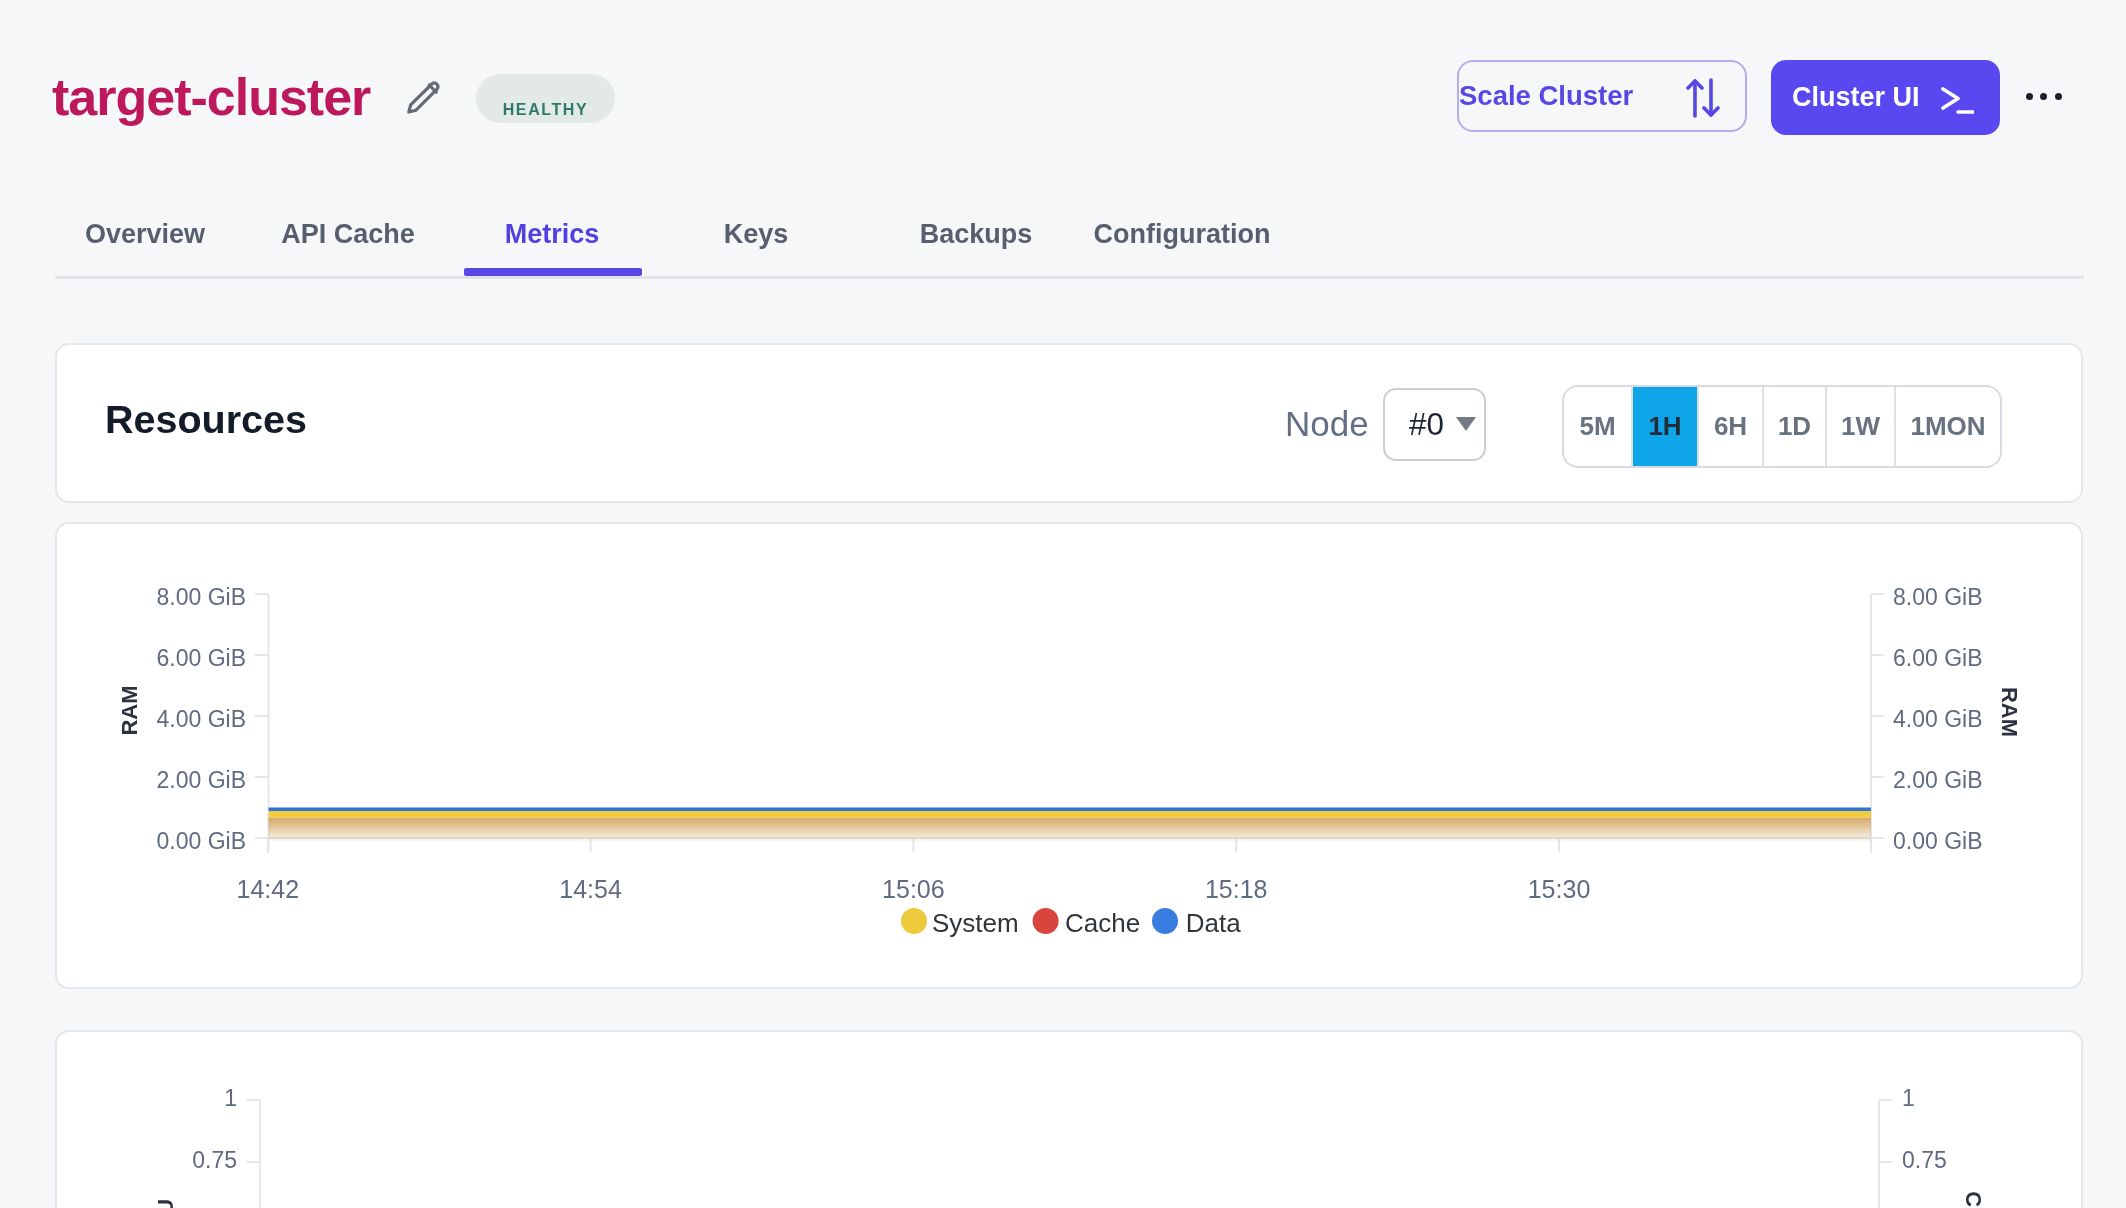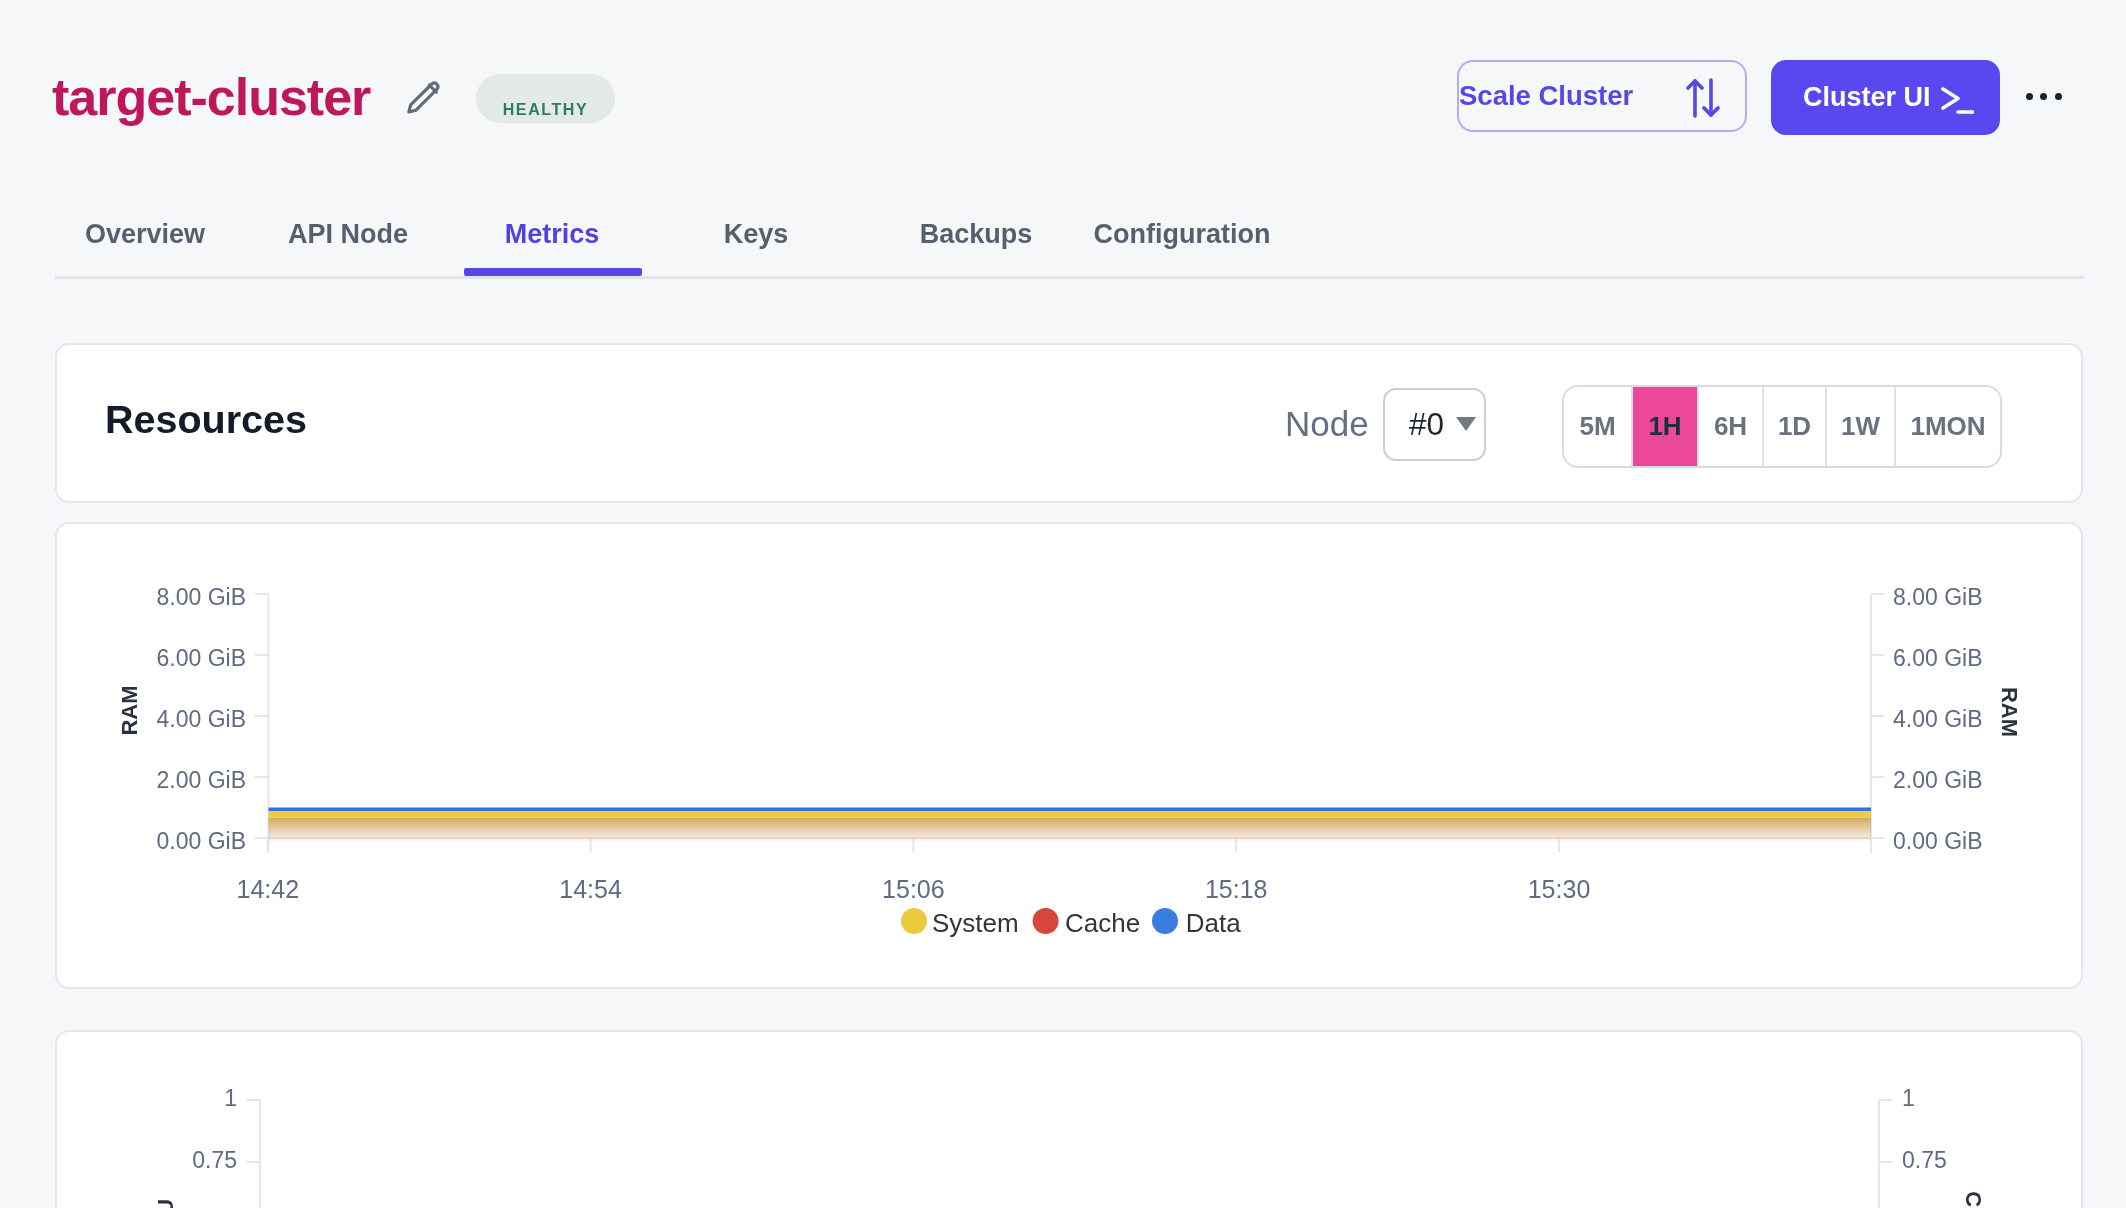--- a/index.html
+++ b/index.html
@@ -8,21 +8,21 @@
 
   #title { left:52px; top:67px; font-size:52px; font-weight:700; color:#be185d; letter-spacing:-1px; }
   #pencil { left:404px; top:78px; }
   #badge { left:476px; top:74px; width:139px; height:49px; background:#e2e9e7; border-radius:25px;
            color:#2e7a68; font-size:16px; font-weight:700; letter-spacing:1.6px;
            display:flex; align-items:center; justify-content:center; padding-top:22px; }
   #btn-scale { left:1457px; top:60px; width:290px; height:72px; border:2px solid #b7abf2; border-radius:16px;
                color:#5847e5; font-size:27.5px; font-weight:700; display:flex; align-items:center; }
   #btn-scale svg { position:absolute; left:227px; top:15px; }
   #btn-ui { left:1771px; top:60px; width:229px; height:75px; background:#5948ef; border-radius:15px;
-            color:#ffffff; font-size:27px; font-weight:700; display:flex; align-items:center; padding-left:32px; }
+            color:#ffffff; font-size:27px; font-weight:700; display:flex; align-items:center; padding-left:21px; }
   #btn-ui svg { position:absolute; left:170px; top:26px; }
   #dots { left:2026px; top:93px; display:flex; gap:7.3px; }
   #dots span { width:7px; height:7px; border-radius:50%; background:#1a202c; display:block; }
 
   
   .tab { position:absolute; top:219px; font-size:27px; font-weight:700; color:#575f6e; transform:translateX(-50%); white-space:nowrap; }
   .tab.active { color:#5340e0; }
   #tabline { left:55px; top:276px; width:2029px; height:3px; background:#e1e4e8; }
   #tabind  { left:464px; top:268px; width:178px; height:8px; background:#5847e5; border-radius:2px; }
 
@@ -32,21 +32,21 @@
   #node-label { left:1285px; top:404px; font-size:35px; color:#646e84; }
   #dropdown { left:1383px; top:388px; width:103px; height:73px; border:2px solid #c9ced6; border-radius:13px; background:#fff; }
   #dropdown .val { position:absolute; left:24px; top:16px; font-size:31.5px; color:#1d2430; }
   #dropdown .caret { position:absolute; left:71px; top:27px; width:0; height:0;
                      border-left:10.5px solid transparent; border-right:10.5px solid transparent; border-top:14px solid #737a85; }
   #seg { left:1562px; top:385px; width:440px; height:83px; border:2px solid #d8dce2; border-radius:16px; background:#fff;
          display:flex; overflow:hidden; }
   #seg div { display:flex; align-items:center; justify-content:center; font-size:26px; font-weight:700; color:#69727f;
              border-right:2px solid #dde0e5; }
   #seg div:last-child { border-right:none; }
-  #seg div.on { background:#ec4899; color:#232c3a; }
+  #seg div.on { background:#0ea5e9; color:#232c3a; }
 
   #card-chart1 { top:522px; height:467px; }
   #card-chart2 { top:1030px; height:400px; }
   svg text { font-family:"Liberation Sans",sans-serif; }
 </style>
 </head>
 <body>
   <div class="abs" id="title">target-cluster</div>
   <svg class="abs" id="pencil" width="40" height="41" viewBox="0 0 24 24" fill="none" stroke="#646b76" stroke-width="1.9" stroke-linecap="round" stroke-linejoin="round">
     <path d="M16.7 3.3a2.2 2.2 0 0 1 3.1 3.1L7.2 19 2.9 20.1 4 15.8Z"></path>
@@ -69,21 +69,21 @@
       <path d="M17 26h15"></path>
     </svg>
   </div>
   <div class="abs" id="dots">
     <span></span>
     <span></span>
     <span></span>
   </div>
 
   <div class="tab" style="left:145px;">Overview</div>
-  <div class="tab" style="left:348px;">API Node</div>
+  <div class="tab" style="left:348px;">API Cache</div>
   <div class="tab active" style="left:552px;">Metrics</div>
   <div class="tab" style="left:756px;">Keys</div>
   <div class="tab" style="left:976px;">Backups</div>
   <div class="tab" style="left:1182px;">Configuration</div>
   <div class="abs" id="tabline"></div>
   <div class="abs" id="tabind"></div>
 
   <div class="card" id="card-res">
     <div class="abs" id="res-title">Resources</div>
   </div>

